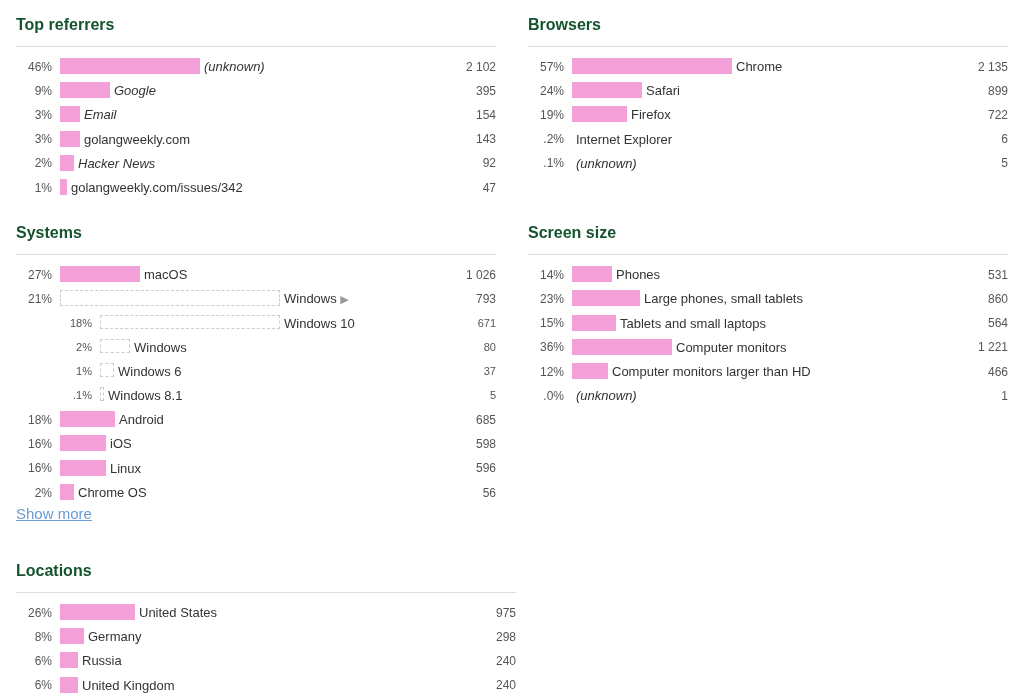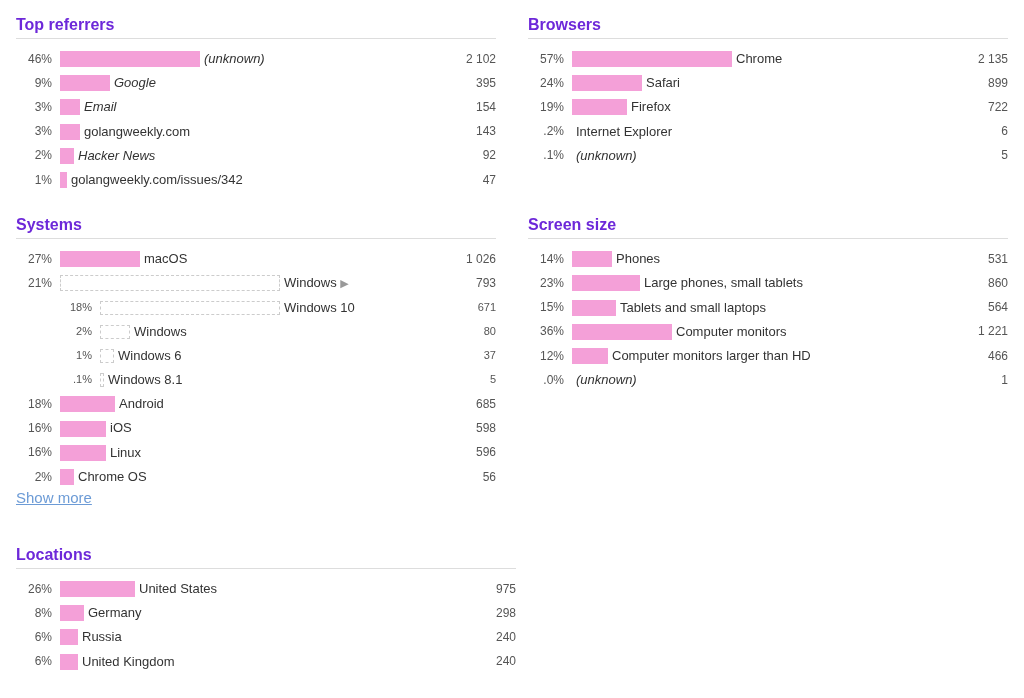--- a/index.html
+++ b/index.html
@@ -14,43 +14,42 @@
       display: grid;
       grid-template-columns: 1fr 1fr;
       gap: 0 32px;
     }
     .section {
       margin-bottom: 24px;
     }
     .section-title {
       font-size: 16px;
       font-weight: bold;
-      color: #6d28d9;
+      color: #14532d;
       border-bottom: 1px solid #ddd;
-      padding-bottom: 4px;
+      padding-bottom: 12px;
       margin-bottom: 8px;
     }
     .stat-row {
       display: flex;
       align-items: center;
       padding: 3px 0;
       line-height: 1.4;
     }
     .stat-pct {
       width: 36px;
       text-align: right;
       color: #555;
       font-size: 12px;
       flex-shrink: 0;
       margin-right: 8px;
     }
     .stat-bar-wrap {
       flex: 1;
       display: flex;
-      align-items: center;
     }
     .stat-bar {
       height: 16px;
       background: #f4a0d8;
       display: inline-block;
       vertical-align: middle;
     }
     .stat-label {
       margin-left: 4px;
       font-size: 13px;

